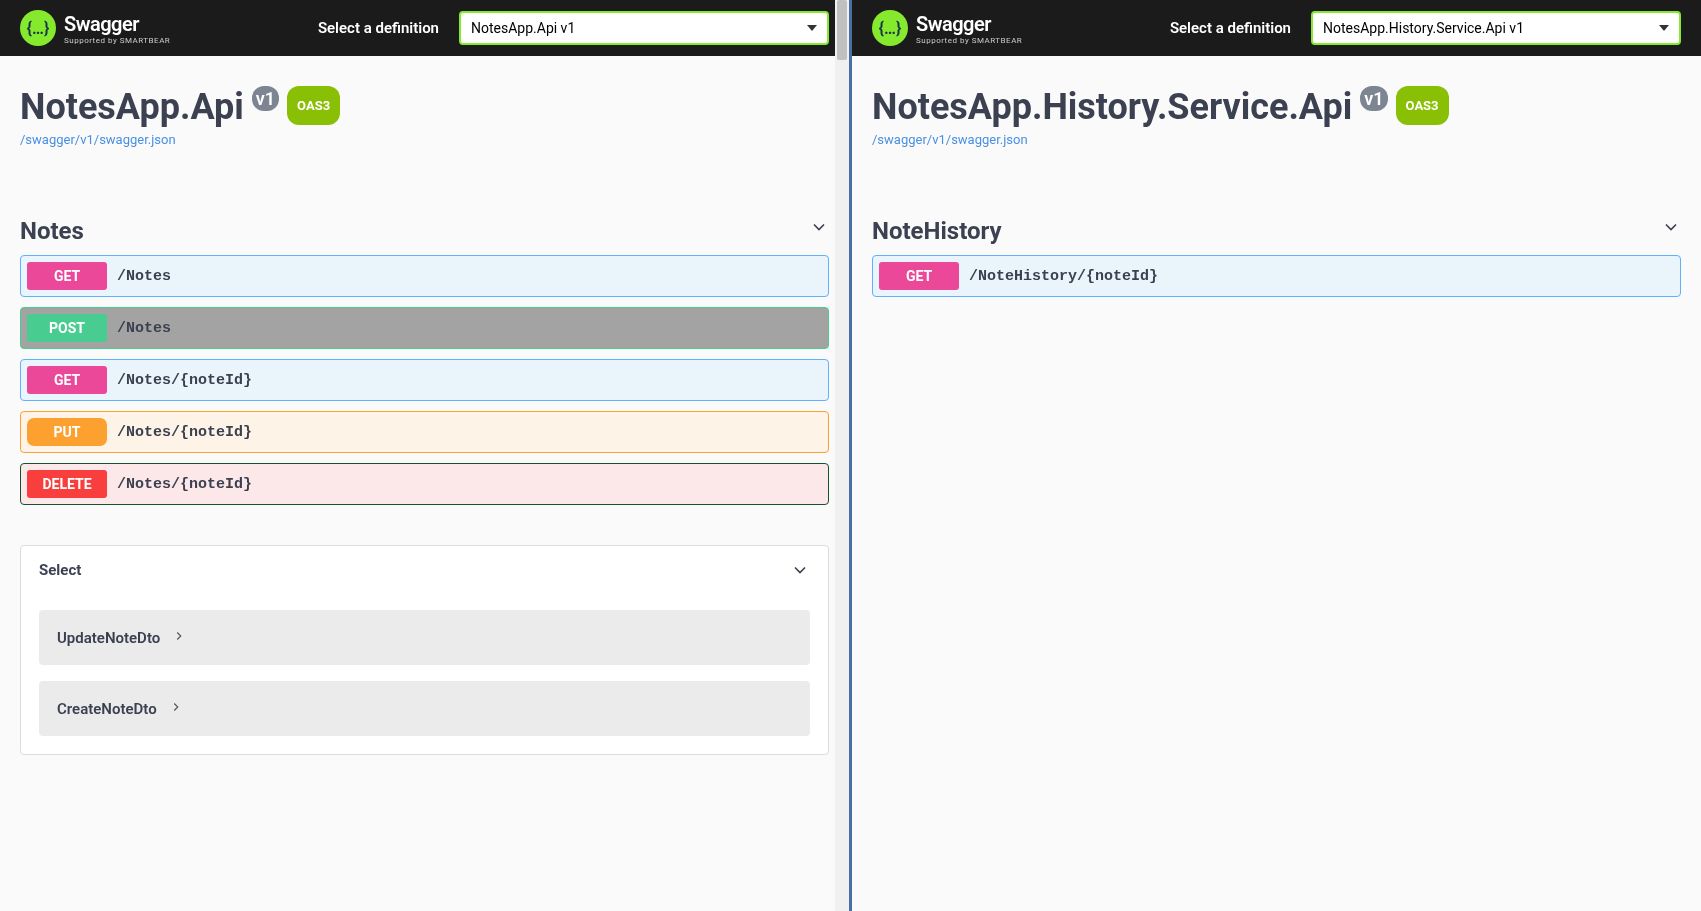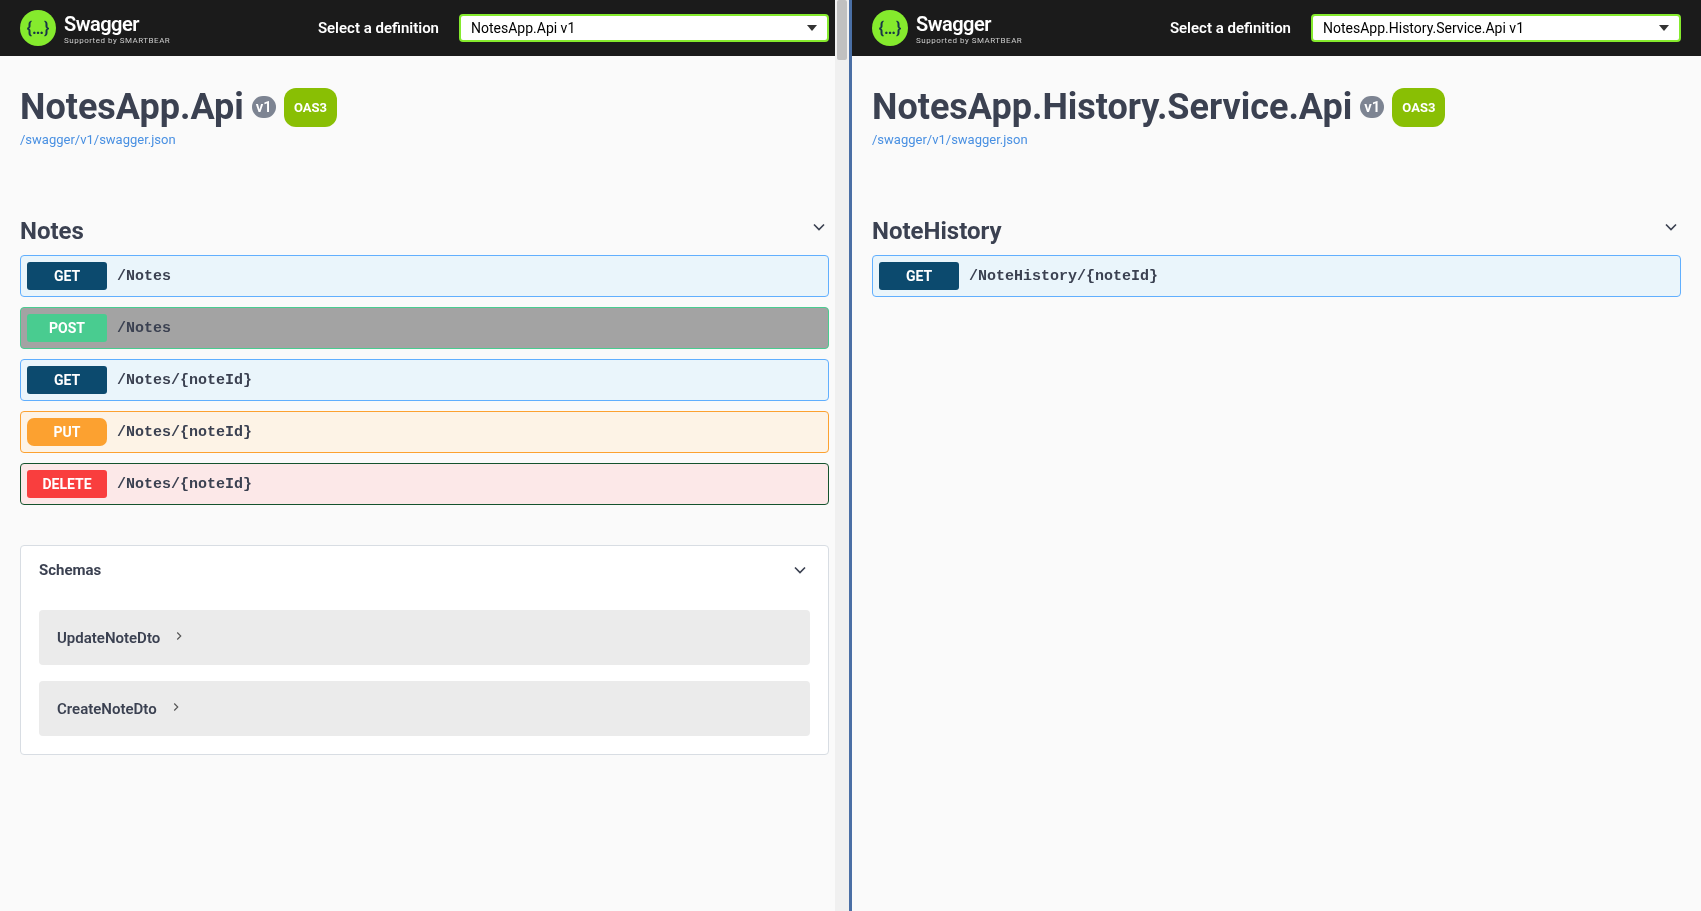--- a/index.html
+++ b/index.html
@@ -64,21 +64,21 @@
 .swagger-sub { font-size: 8px; letter-spacing: 0.5px; color: #ccc; }
 .def-label {
   color: #fff;
   font-weight: 600;
   font-size: 15px;
   margin-left: auto;
 }
 .def-select {
   flex: 1;
   max-width: 370px;
-  height: 28px;
+  height: 34px;
   background: #fff;
   border: 2px solid #85ea2d;
   border-radius: 4px;
   padding: 0 30px 0 10px;
   font-size: 14px;
   position: relative;
   display: flex;
   align-items: center;
   cursor: pointer;
 }
@@ -88,34 +88,34 @@
   right: 10px;
   top: 50%;
   transform: translateY(-50%);
   border-left: 5px solid transparent;
   border-right: 5px solid transparent;
   border-top: 6px solid #333;
 }
 .content { padding: 30px 20px; }
 .title-row {
   display: flex;
-  align-items: center;
+  align-items: flex-start;
   gap: 8px;
 }
 .api-title {
   font-size: 36px;
   font-weight: 700;
   color: #3b4151;
 }
 .badge-version {
   background: #7d8492;
   color: #fff;
   padding: 2px 4px;
   border-radius: 12px;
-  font-size: 15px;
+  font-size: 18px;
   font-weight: 600;
 }
 .badge-oas {
   background: #89bf04;
   color: #fff;
   padding: 12px 10px;
   border-radius: 12px;
   font-size: 13px;
   font-weight: 700;
 }
@@ -158,21 +158,21 @@
 .method {
   min-width: 80px;
   padding: 6px 0;
   text-align: center;
   border-radius: 3px;
   color: #fff;
   font-weight: 700;
   font-size: 14px;
   margin-right: 10px;
 }
-.method.get { background: #0c4a6e; }
+.method.get { background: #ec4899; }
 .method.post { background: #49cc90; }
 .method.put { background: #fca130; border-radius: 7px; }
 .method.delete { background: #f93e3e; }
 .path {
   font-family: "Courier New", monospace;
   font-weight: 600;
   color: #3b4151;
   font-size: 15px;
 }
 .schemas-section {
@@ -259,21 +259,21 @@
         <span class="path">/Notes/{noteId}</span>
       </div>
       <div class="opblock delete">
         <span class="method delete">DELETE</span>
         <span class="path">/Notes/{noteId}</span>
       </div>
     </div>
 
     <div class="schemas-section">
       <div class="schemas-header">
-        <span class="schemas-title">Schemas</span>
+        <span class="schemas-title">Select</span>
         <span class="chevron">
           <svg viewBox="0 0 24 24" fill="none" stroke-width="2">
               <polyline points="6 9 12 15 18 9"></polyline>
             </svg>
         </span>
       </div>
       <div class="schemas-body">
         <div class="schema-item">
           <span class="schema-name">UpdateNoteDto</span>
           <span class="chevron-right">

